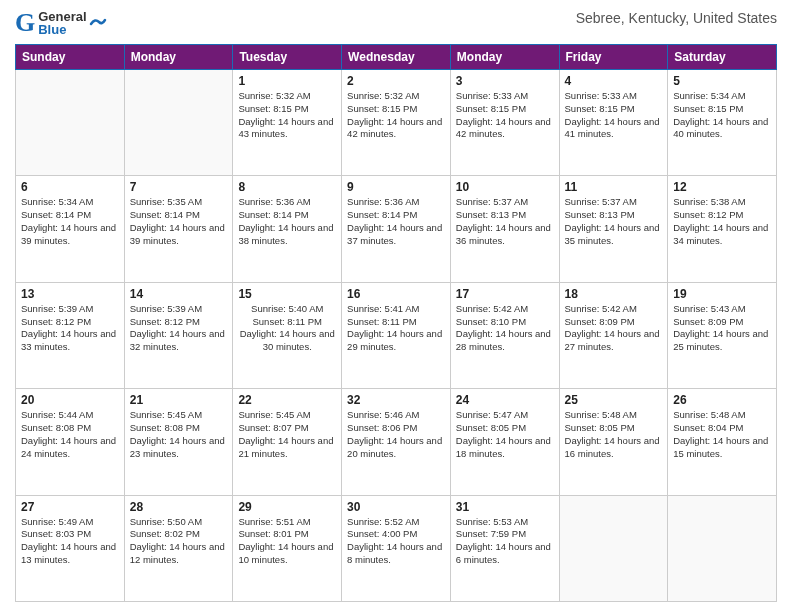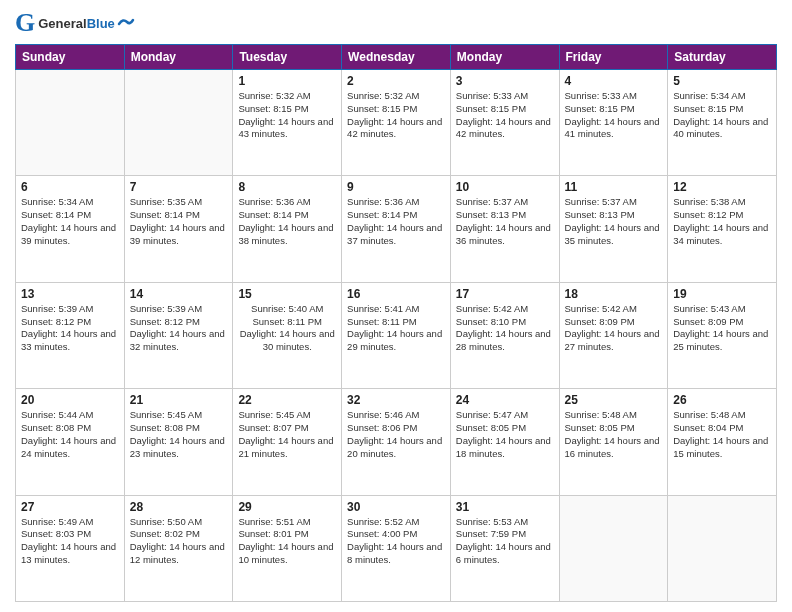--- a/index.html
+++ b/index.html
@@ -94,30 +94,31 @@
   </style>
 </head>
 <body>
 
 <div class="page">
   <div class="header">
     <div class="logo-wrapper">
       <div style="display:flex; flex-direction:column; align-items:center; margin-right:3px;">
         <span style="font-size:26px; font-weight:bold; color:#1a6bb5; font-family:Georgia,serif; line-height:1;">G</span>
       </div>
-      <div style="display:flex; flex-direction:row;">
+      <div style="display:flex; flex-direction:column;">
         <span class="logo-general">General</span>
         <span class="logo-blue-word">Blue</span>
       </div>
 
       <svg width="18" height="18" viewBox="0 0 18 18" style="margin-left:2px;">
         <path d="M2 10 Q6 4, 10 8 Q13 11, 16 6" stroke="#1a6bb5" stroke-width="2.5" fill="none" stroke-linecap="round"></path>
       </svg>
     </div>
     <div class="title-section">
+      <div class="subtitle">Sebree, Kentucky, United States</div>
     </div>
   </div>
 
   <table class="calendar">
     <thead>
       <tr>
       <th>Sunday</th>
           <th>Monday</th>
           <th>Tuesday</th>
           <th>Wednesday</th>

